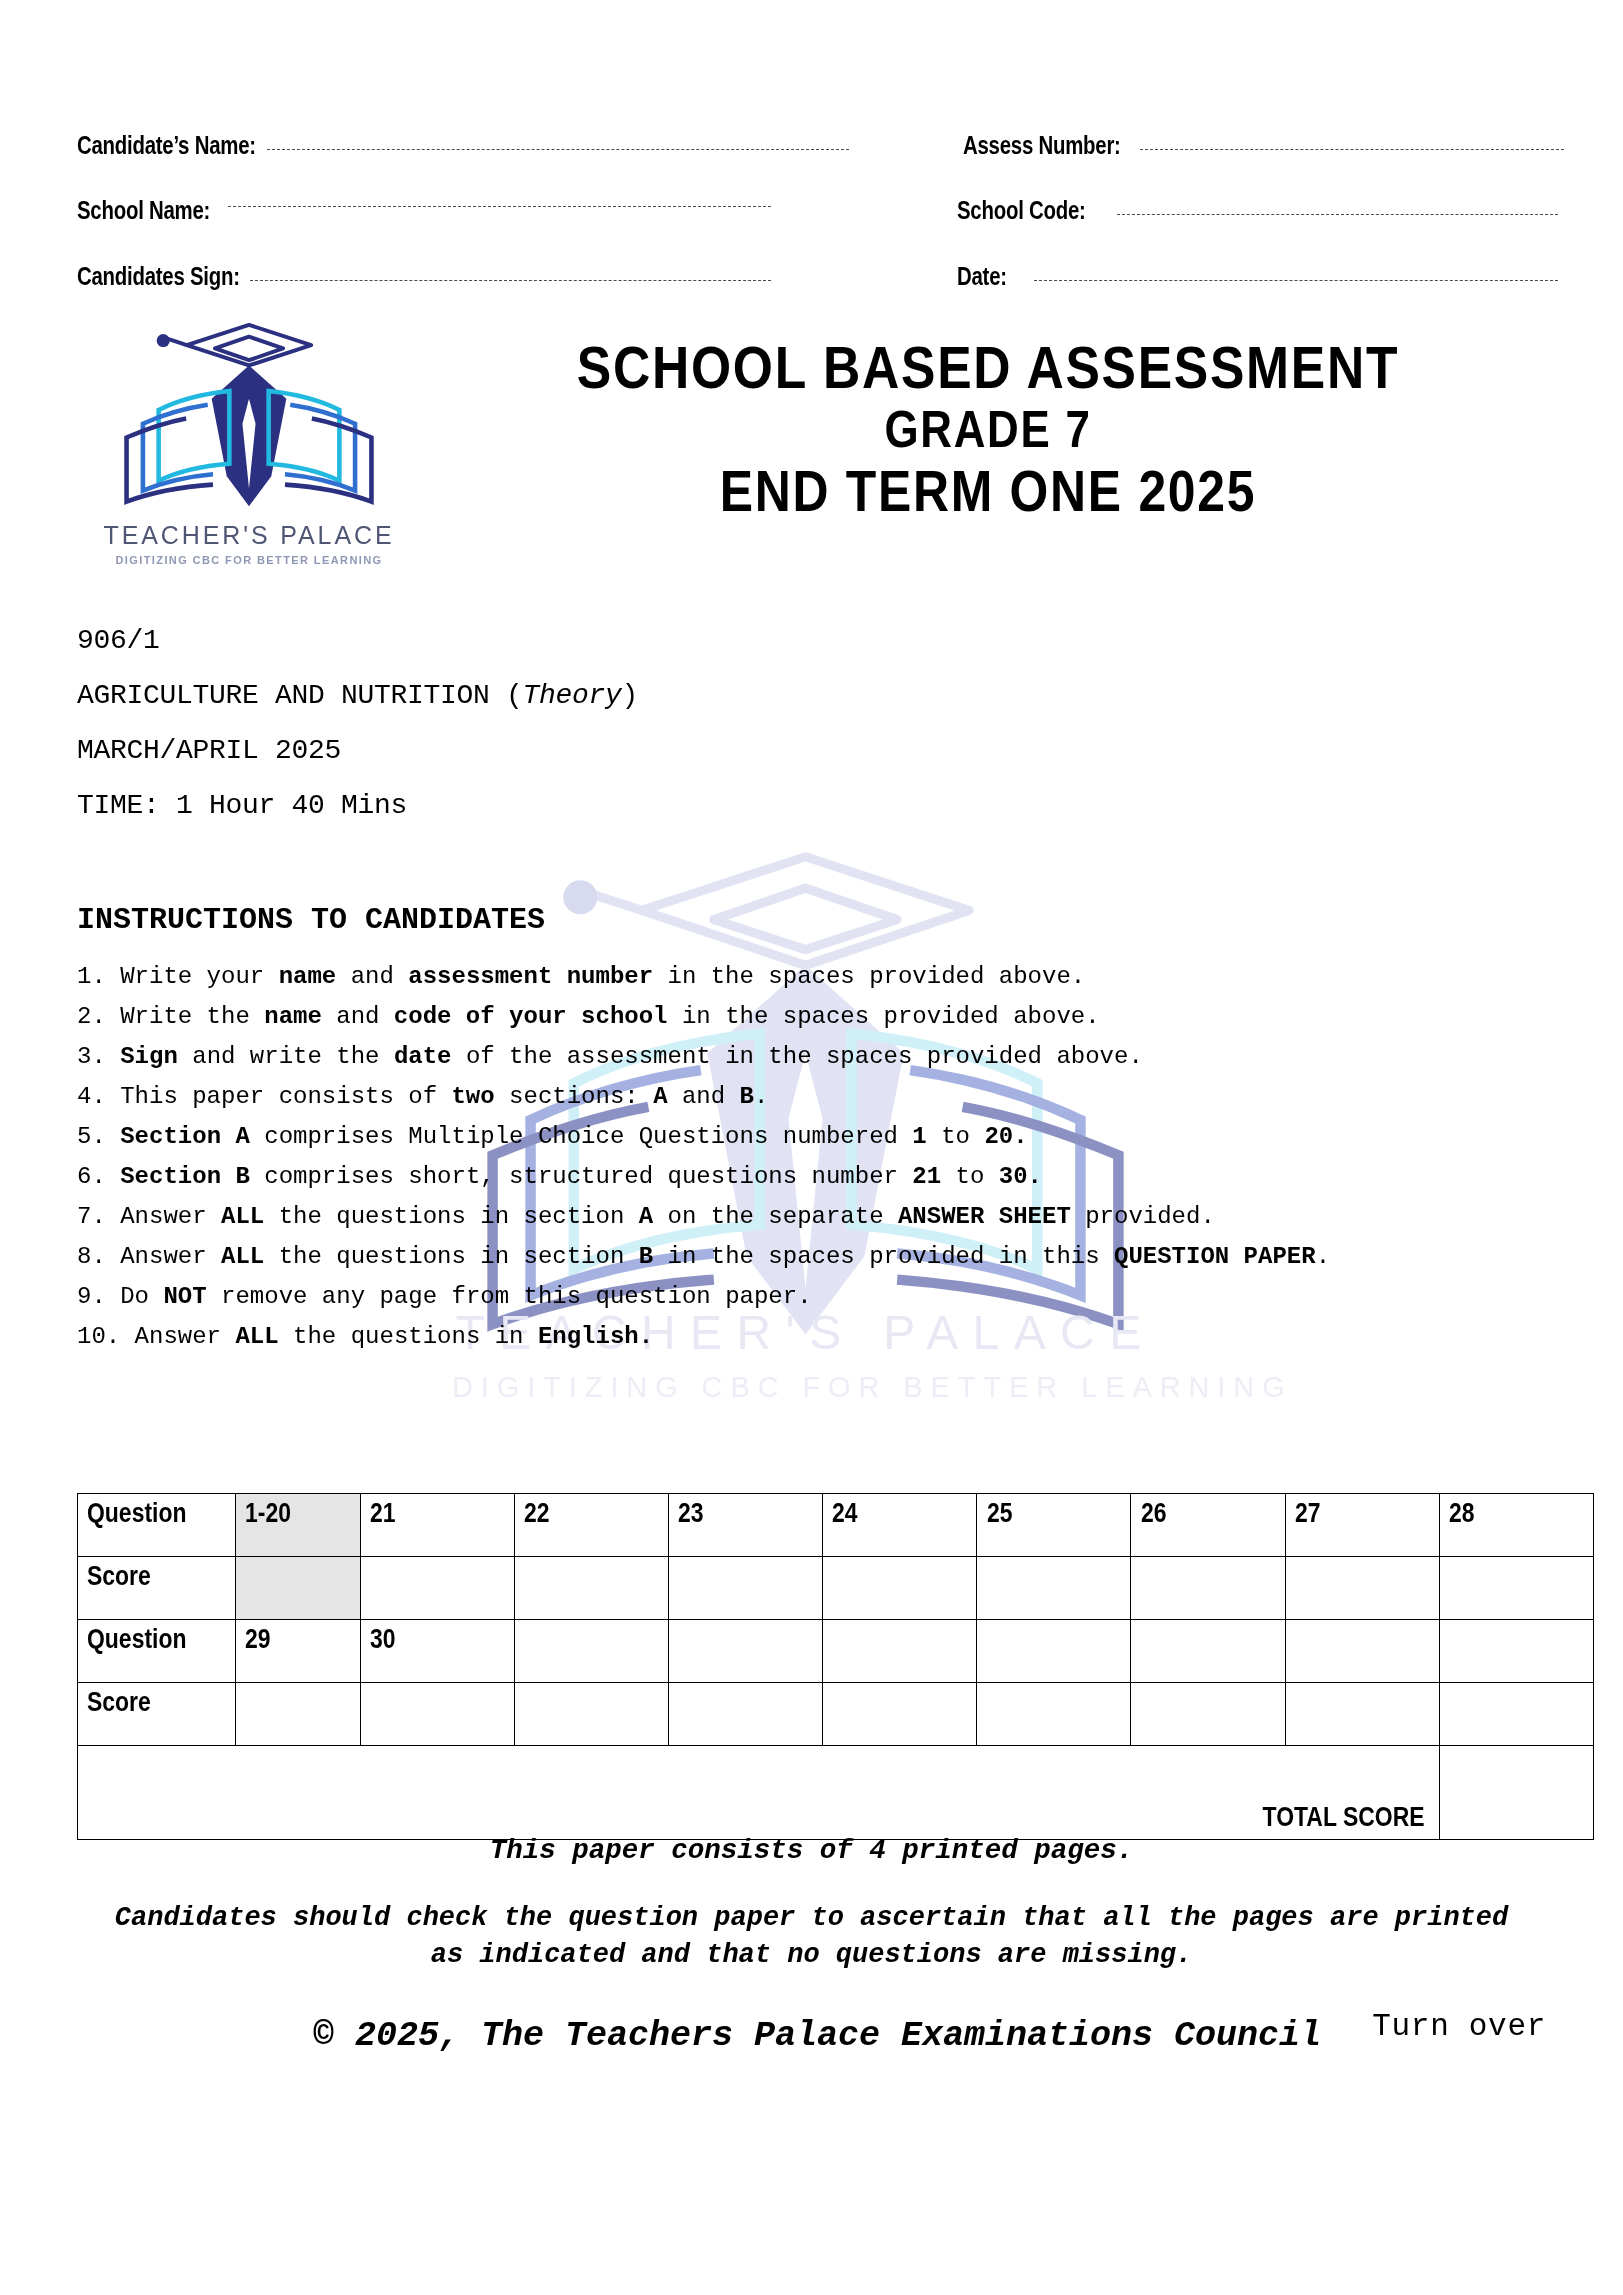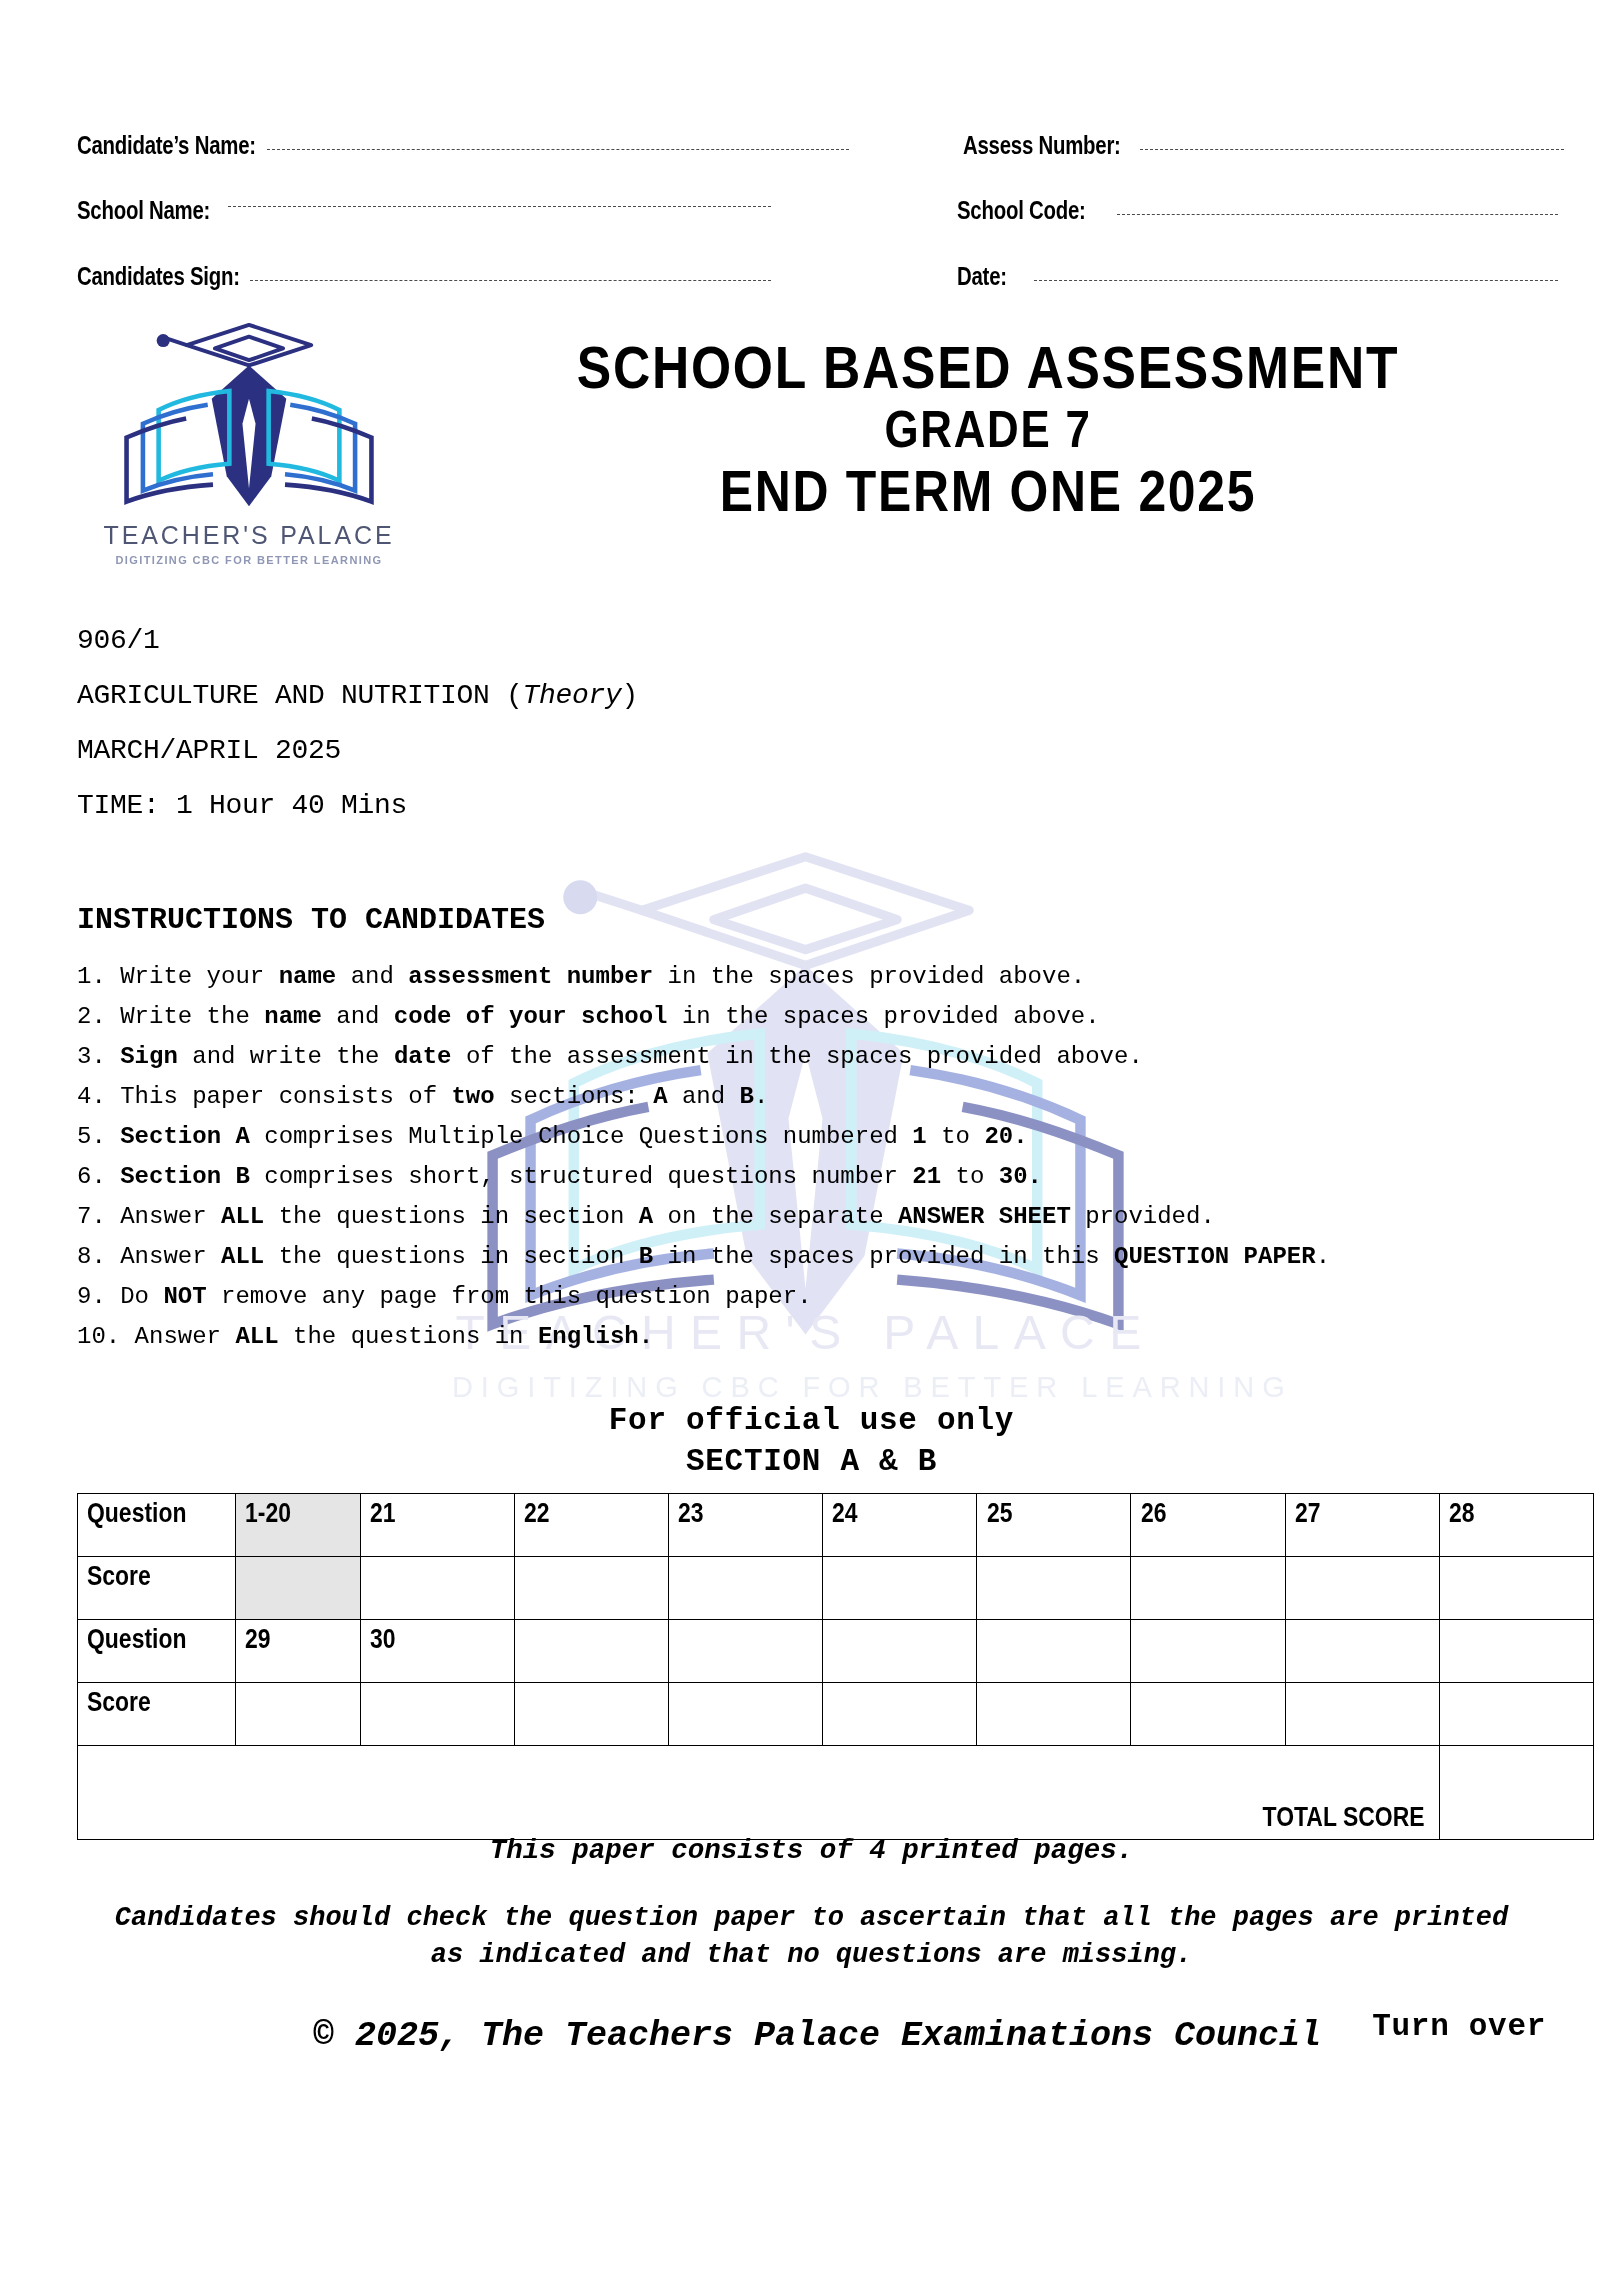--- a/index.html
+++ b/index.html
@@ -243,21 +243,21 @@
   }
   .foot-pages { font-size: 27.5px; margin-bottom: 34px; }
   .foot-check { font-size: 27px; line-height: 37px; width: 1427px; margin: 0 auto 42px auto; }
   .foot-copy  { font-size: 35px; padding-left: 11px; }
 
   .turn-over {
     position: absolute;
     right: 77px;
     top: 2009px;
     font-family: "Liberation Mono", monospace;
-    font-weight: bold;
+    font-weight: normal;
     font-size: 31px;
     color: #000;
     z-index: 3;
     letter-spacing: 0.7px;
   }
 </style>
 </head>
 <body>
 
 <div class="page">
@@ -370,24 +370,20 @@
     <div class="instr-item">3. <b>Sign</b> and write the <b>date</b> of the assessment in the spaces provided above.</div>
     <div class="instr-item">4. This paper consists of <b>two</b> sections: <b>A</b> and <b>B</b>.</div>
     <div class="instr-item">5. <b>Section A</b> comprises Multiple Choice Questions numbered <b>1</b> to <b>20.</b></div>
     <div class="instr-item">6. <b>Section B</b> comprises short, structured questions number <b>21</b> to <b>30.</b></div>
     <div class="instr-item">7. Answer <b>ALL</b> the questions in section <b>A</b> on the separate <b>ANSWER SHEET</b> provided.</div>
     <div class="instr-item">8. Answer <b>ALL</b> the questions in section <b>B</b> in the spaces provided in this <b>QUESTION PAPER</b>.</div>
     <div class="instr-item">9. Do <b>NOT</b> remove any page from this question paper.</div>
     <div class="instr-item">10. Answer <b>ALL</b> the questions in <b>English.</b></div>
   </div>
 
-  <div class="official-block">
-    <div class="official-line">For official use only</div>
-    <div class="official-line">SECTION A &amp; B</div>
-  </div>
 
   <table class="score-table">
     <colgroup>
       <col style="width:155px">
         <col style="width:122px">
         <col style="width:151px">
         <col style="width:151px">
       <col style="width:151px">
         <col style="width:151px">
         <col style="width:151px">

